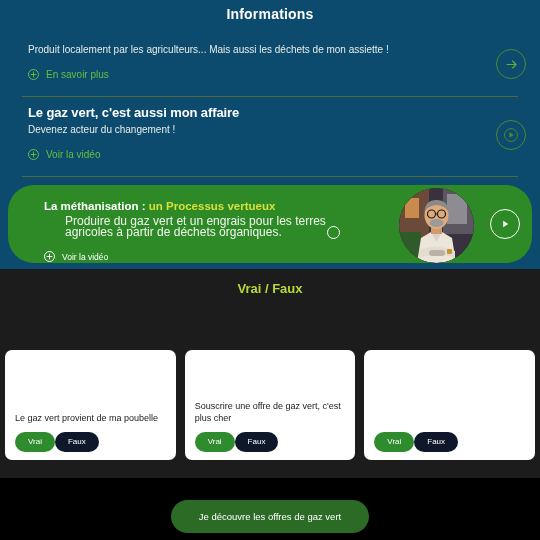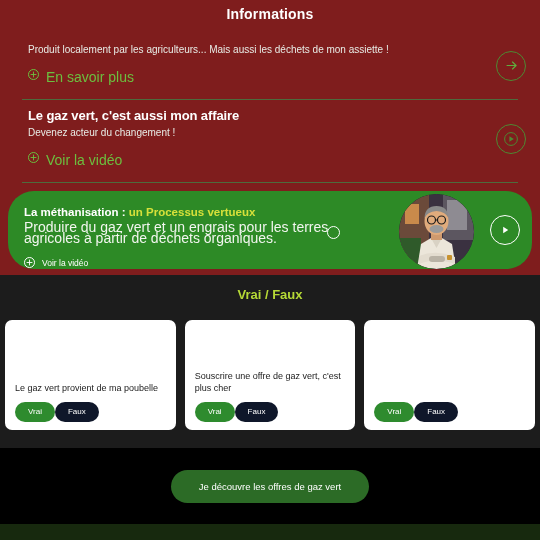--- a/index.html
+++ b/index.html
@@ -6,21 +6,21 @@
   html, body {
     width: 540px; height: 540px;
     overflow: hidden;
     background: #000;
     font-family: "Liberation Sans", sans-serif;
     -webkit-font-smoothing: antialiased;
   }
 
   
   .info-section {
-    background: #7f1d1d;
+    background: #0c4a6e;
     padding: 0 0 6px 0;
     position: relative;
   }
   .section-title {
     text-align: center;
     color: #ffffff;
     font-size: 14px;
     font-weight: bold;
     letter-spacing: .2px;
     padding: 6px 0 14px 0;
@@ -44,21 +44,21 @@
     font-size: 10px;
     line-height: 12px;
     margin-bottom: 8px;
   }
 
   .cta-link {
     display: inline-flex;
     align-items: flex-start;
     gap: 7px;
     color: #6cbf3f;
-    font-size: 14px;
+    font-size: 10px;
     cursor: pointer;
   }
   .cta-link .plus-circle {
     width: 11px; height: 11px;
     border: 1px solid #6cbf3f;
     border-radius: 50%;
     display: inline-flex;
     align-items: center;
     justify-content: center;
     flex: none;
@@ -89,37 +89,38 @@
   .featured-card {
     position: relative;
     margin: 8px 8px 0 8px;
     background: #2d8a26;
     border-radius: 26px;
     height: 78px;
     overflow: hidden;
   }
   .featured-card .fc-text {
     position: absolute;
-    left: 16px;
+    left: 36px;
     top: 14px;
     right: 160px;
   }
   .fc-title {
     font-size: 11.5px;
     font-weight: bold;
     color: #ffffff;
     line-height: 14px;
     margin-bottom: 3px;
   }
   .fc-title .accent { color: #d6e03a; }
   .fc-sub {
     color: #f2f6ef;
-    font-size: 14px;
+    font-size: 12px;
     line-height: 11px;
     margin-bottom: 8px;
+    margin-left: 21px;
   }
   .fc-link {
     display: inline-flex;
     align-items: center;
     gap: 7px;
     color: #ffffff;
     font-size: 8.5px;
     cursor: pointer;
   }
   .fc-link .plus-circle {
@@ -187,20 +188,21 @@
   .vf-card {
     flex: 1;
     background: #ffffff;
     border-radius: 7px;
     height: 110px;
     position: relative;
     padding: 8px 10px;
     display: flex;
     flex-direction: column;
     justify-content: flex-end;
+    margin-top: 36px;
   }
   .vf-card .q-text {
     color: #1b1b1b;
     font-size: 9px;
     line-height: 12px;
     margin-bottom: 8px;
   }
   .vf-btns { display: flex; }
   .vf-btn {
     border: none;

